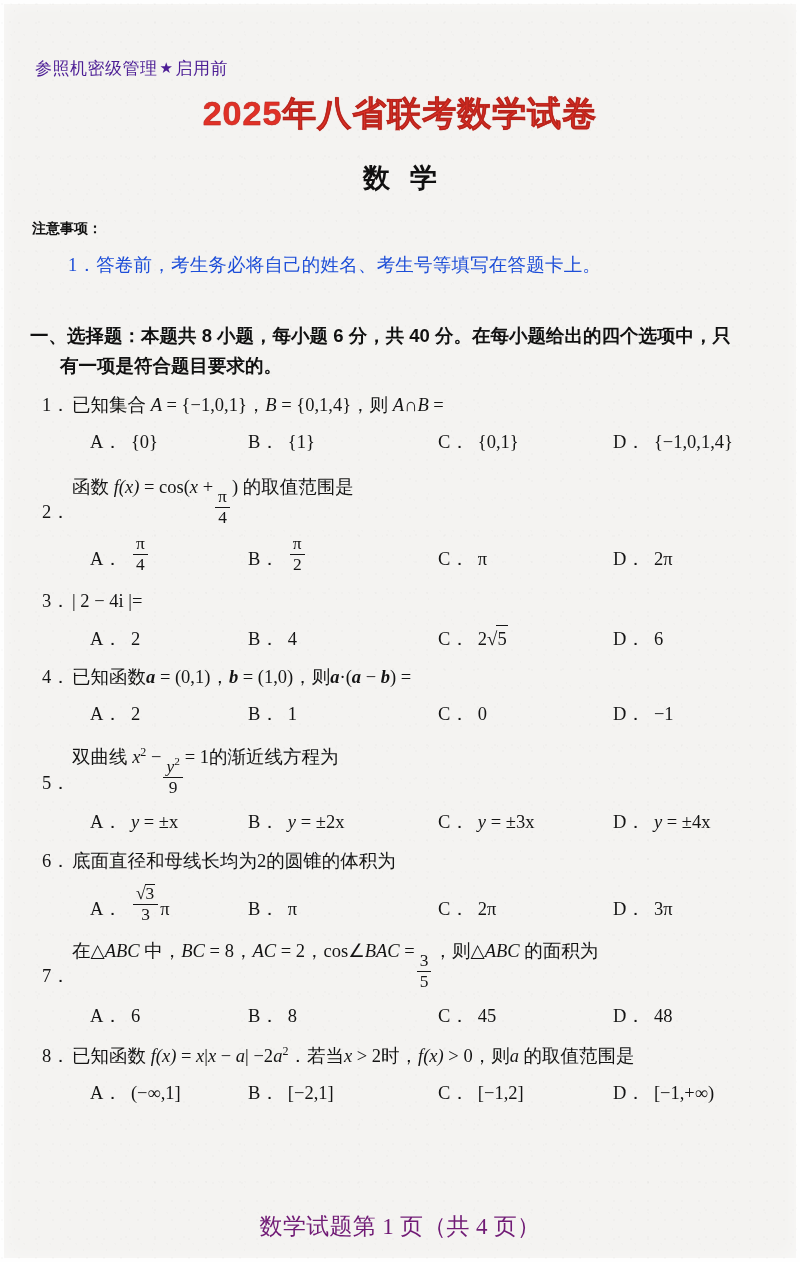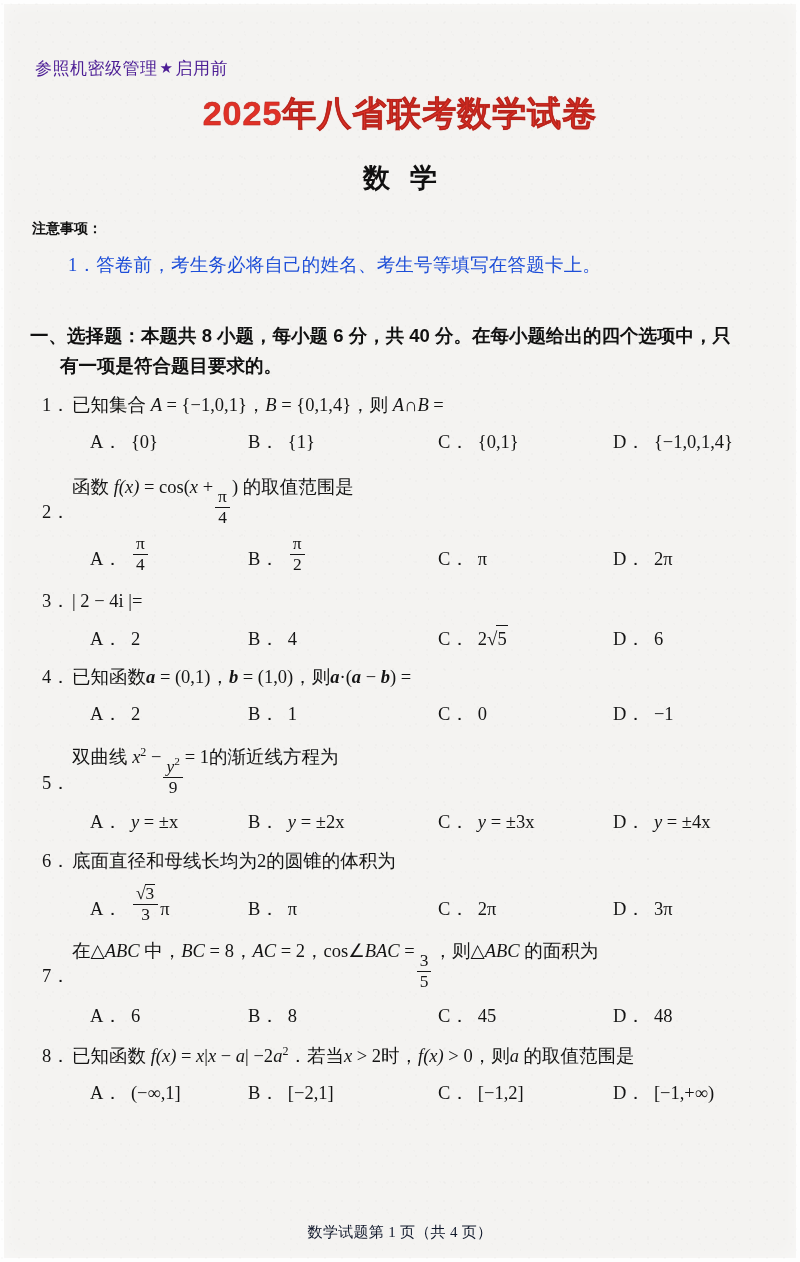--- a/index.html
+++ b/index.html
@@ -175,22 +175,22 @@
   }
   .sqrt .rad { font-size: 1.02em; margin-right: -1px; }
   .sqrt .rbody { border-top: 1.2px solid #151515; padding: 0 1px 0 1px; }
 
   .footer {
     position: absolute;
     left: 0;
     right: 0;
     bottom: 20px;
     text-align: center;
-    font-size: 15px;
-    color: #0f172a;
+    font-size: 23px;
+    color: #701a75;
     letter-spacing: .3px;
     z-index: 2;
   }
 </style>
 </head>
 <body>
 
 <div class="page">
   <div class="paper-noise"></div>
 

